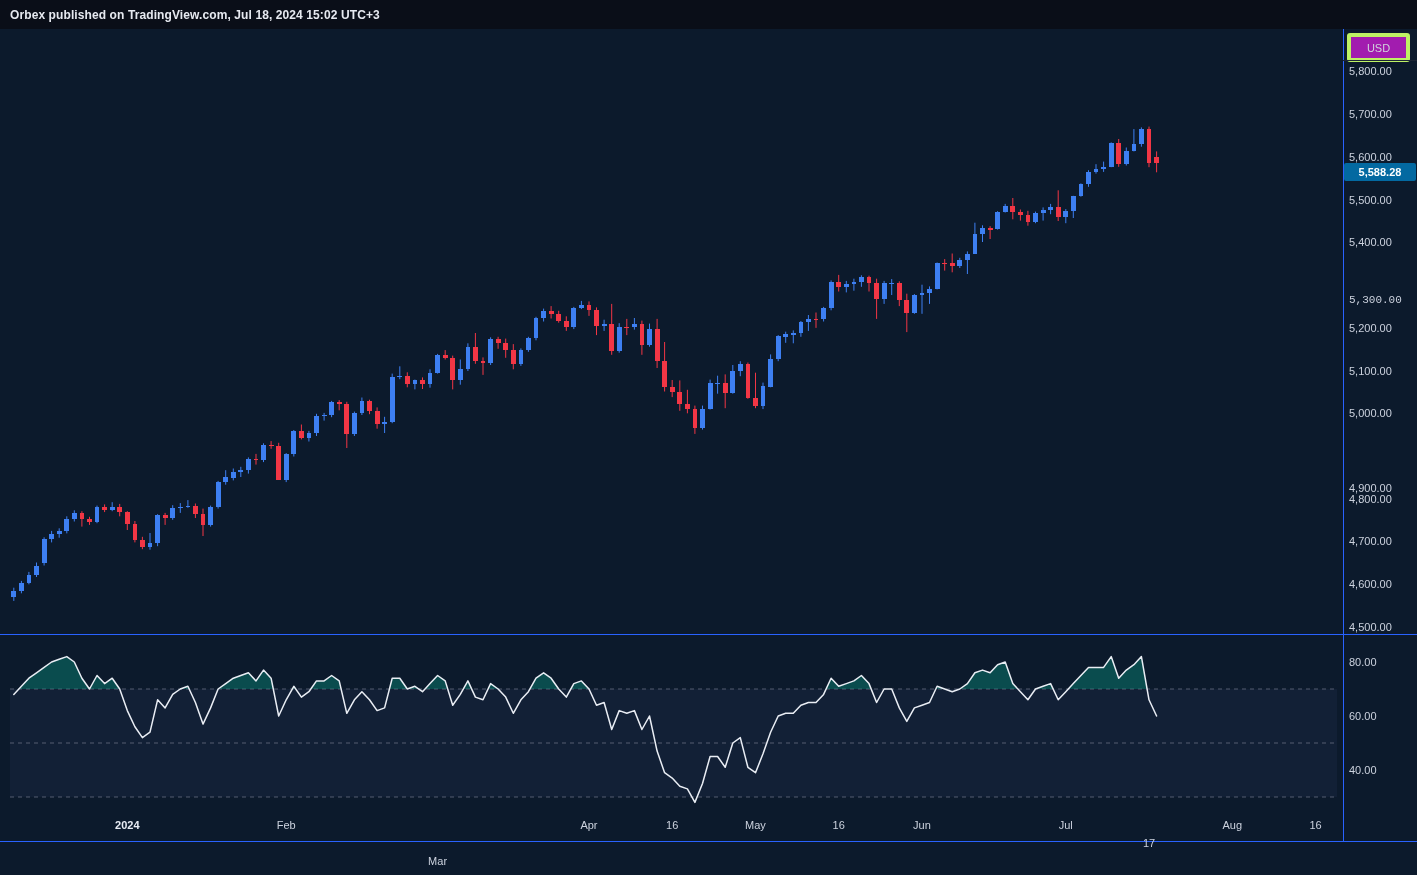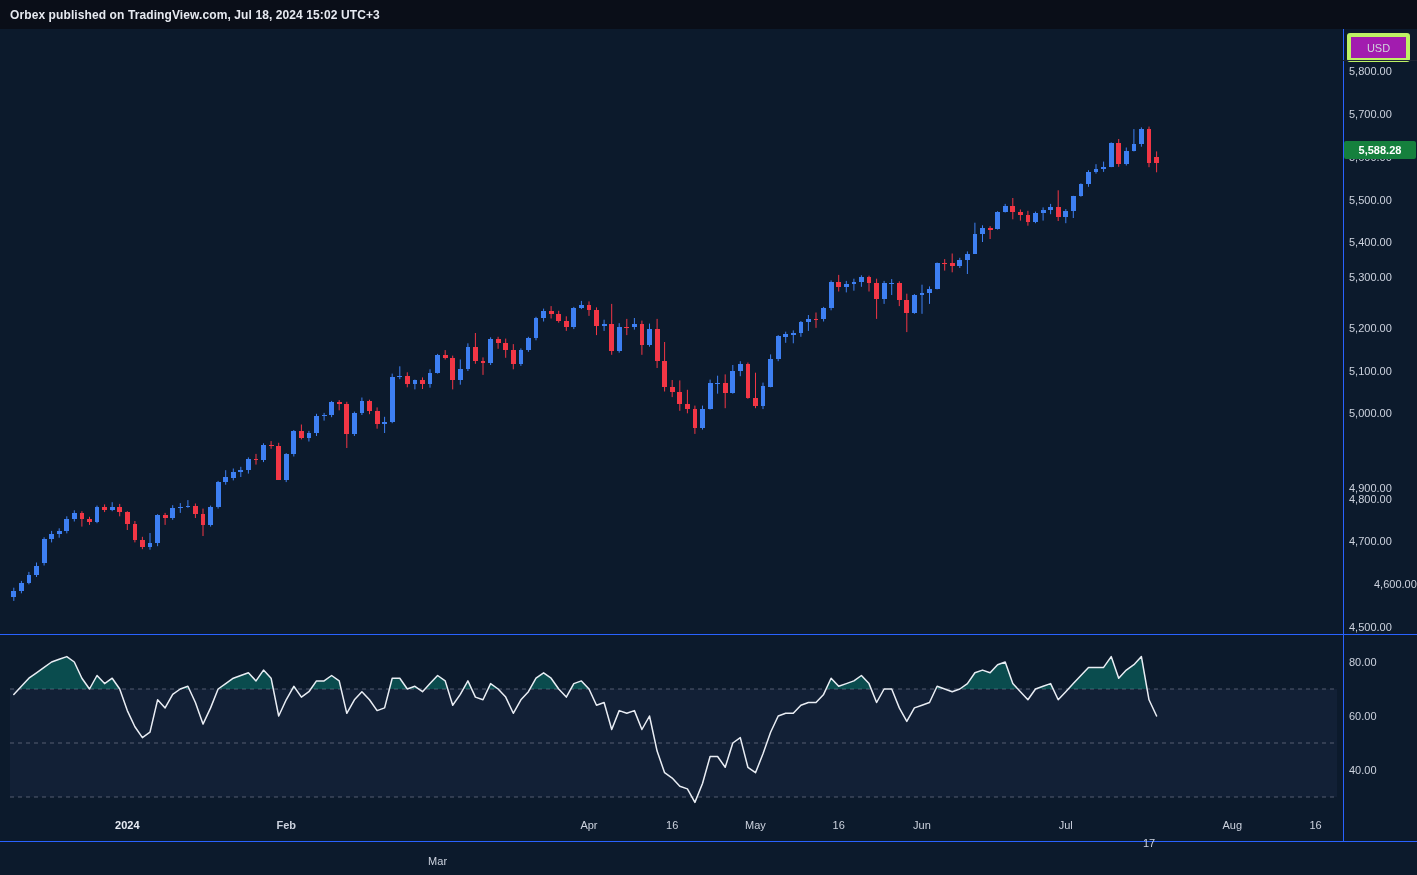--- a/index.html
+++ b/index.html
@@ -354,45 +354,45 @@
 
   <div class="axis-hotspot price-axis-area"></div>
   <div class="axis-hotspot time-axis-area"></div>
 
   <div id="labels">
       <div style="left: 1349px; top: 65.3809px;">5,800.00</div>
       <div style="left: 1349px; top: 108.117px;">5,700.00</div>
       <div style="left: 1349px; top: 150.852px;">5,600.00</div>
       <div style="left: 1349px; top: 193.588px;">5,500.00</div>
       <div style="left: 1349px; top: 236.324px;">5,400.00</div>
-      <div style="left: 1349px; top: 271px;">5,300.00</div>
+      <div style="left: 1349px; top: 294px; font-family: Liberation Mono, monospace;">5,300.00</div>
       <div style="left: 1349px; top: 321.795px;">5,200.00</div>
       <div style="left: 1349px; top: 364.53px;">5,100.00</div>
       <div style="left: 1349px; top: 407.266px;">5,000.00</div>
       <div style="left: 1349px; top: 450.002px; margin-top: 32px;">4,900.00</div>
       <div style="left: 1349px; top: 492.737px;">4,800.00</div>
       <div style="left: 1349px; top: 535.473px;">4,700.00</div>
-      <div style="left: 1349px; top: 578.209px; margin-left: 25px;">4,600.00</div>
+      <div style="left: 1349px; top: 578.209px;">4,600.00</div>
       <div style="left: 1349px; top: 620.944px;">4,500.00</div>
       <div style="left: 1349px; top: 655.5px;">80.00</div>
       <div style="left: 1349px; top: 709.5px;">60.00</div>
       <div style="left: 1349px; top: 763.5px;">40.00</div>
       <div style="left: 102.307px; top: 819px; width: 50px; text-align: center; font-weight: bold; color: rgb(232, 236, 244);">2024</div>
-      <div style="left: 261.239px; top: 819px; width: 50px; text-align: center; font-weight: bold; color: rgb(204, 210, 222);">Feb</div>
+      <div style="left: 261.239px; top: 819px; width: 50px; text-align: center; font-weight: normal; color: rgb(204, 210, 222);">Feb</div>
       <div style="left: 412.602px; top: 819px; width: 50px; text-align: center; font-weight: normal; color: rgb(204, 210, 222); margin-top: 36px;">Mar</div>
       <div style="left: 563.966px; top: 819px; width: 50px; text-align: center; font-weight: normal; color: rgb(204, 210, 222);">Apr</div>
       <div style="left: 647.216px; top: 819px; width: 50px; text-align: center; font-weight: normal; color: rgb(204, 210, 222);">16</div>
       <div style="left: 730.466px; top: 819px; width: 50px; text-align: center; font-weight: normal; color: rgb(204, 210, 222);">May</div>
       <div style="left: 813.716px; top: 819px; width: 50px; text-align: center; font-weight: normal; color: rgb(204, 210, 222);">16</div>
       <div style="left: 896.966px; top: 819px; width: 50px; text-align: center; font-weight: normal; color: rgb(204, 210, 222);">Jun</div>
       <div style="left: 1040.76px; top: 819px; width: 50px; text-align: center; font-weight: normal; color: rgb(204, 210, 222);">Jul</div>
       <div style="left: 1124.01px; top: 837px; width: 50px; text-align: center; font-weight: normal; color: rgb(204, 210, 222);">17</div>
       <div style="left: 1207.26px; top: 819px; width: 50px; text-align: center; font-weight: normal; color: rgb(204, 210, 222);">Aug</div>
       <div style="left: 1290.51px; top: 819px; width: 50px; text-align: center; font-weight: normal; color: rgb(204, 210, 222);">16</div>
     </div>
 
   <div class="usd-button">USD</div>
   <div class="axis-subdivider"></div>
 
-  <div class="last-price-tag" style="top: 141px; background: #15803d;">5,588.28</div>
+  <div class="last-price-tag" style="top: 163px; background: #0369a1;">5,588.28</div>
 
 
 </div>
 
 </body></html>

